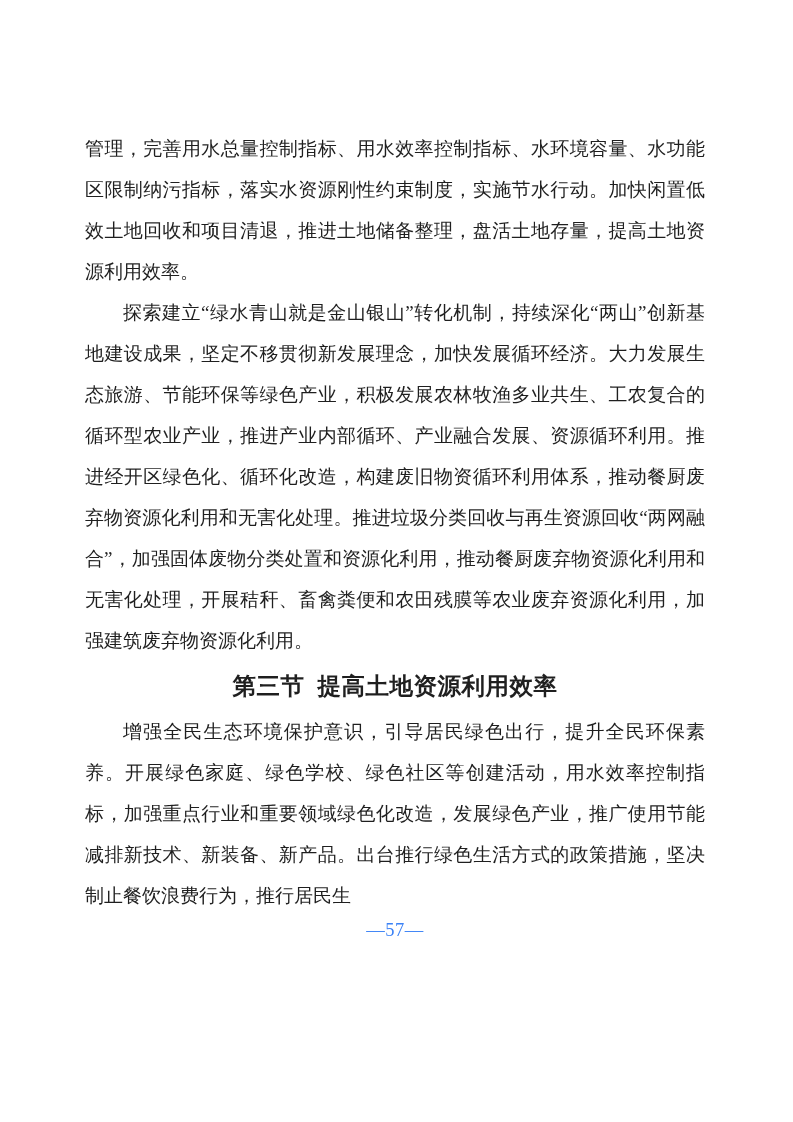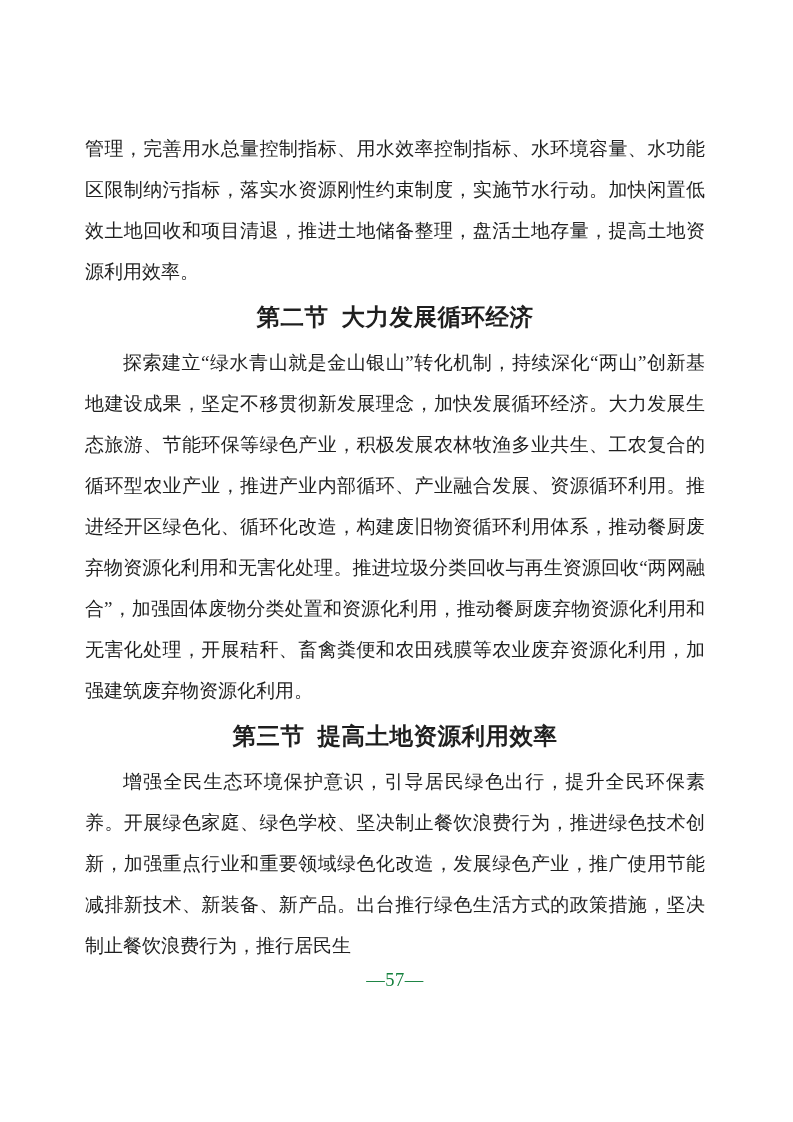--- a/index.html
+++ b/index.html
@@ -40,38 +40,35 @@
     white-space: nowrap;
   }
   .section-label {
     margin-right: 0.55em;
   }
   .page-footer {
     margin-top: 2px;
     text-align: center;
     font-size: 18.5px;
     line-height: 24px;
-    color: #15803d;
+    color: #3b82f6;
     letter-spacing: 0.5px;
   }
 </style>
 </head>
 <body>
 
 <div class="page">
 
   <p class="body-text">管理，完善用水总量控制指标、用水效率控制指标、水环境容量、水功能区限制纳污指标，落实水资源刚性约束制度，实施节水行动。加快闲置低效土地回收和项目清退，推进土地储备整理，盘活土地存量，提高土地资源利用效率。</p>
 
-  <h2 class="section-heading">
-    <span class="section-label">第二节</span><span>大力发展循环经济</span>
-  </h2>
 
   <p class="body-text indented">探索建立“绿水青山就是金山银山”转化机制，持续深化“两山”创新基地建设成果，坚定不移贯彻新发展理念，加快发展循环经济。大力发展生态旅游、节能环保等绿色产业，积极发展农林牧渔多业共生、工农复合的循环型农业产业，推进产业内部循环、产业融合发展、资源循环利用。推进经开区绿色化、循环化改造，构建废旧物资循环利用体系，推动餐厨废弃物资源化利用和无害化处理。推进垃圾分类回收与再生资源回收“两网融合”，加强固体废物分类处置和资源化利用，推动餐厨废弃物资源化利用和无害化处理，开展秸秆、畜禽粪便和农田残膜等农业废弃资源化利用，加强建筑废弃物资源化利用。</p>
 
   <h2 class="section-heading">
     <span class="section-label">第三节</span><span>提高土地资源利用效率</span>
   </h2>
 
-  <p class="body-text indented">增强全民生态环境保护意识，引导居民绿色出行，提升全民环保素养。开展绿色家庭、绿色学校、坚决制止餐饮浪费行为，推进绿色技术创新，加强重点行业和重要领域绿色化改造，发展绿色产业，推广使用节能减排新技术、新装备、新产品。出台推行绿色生活方式的政策措施，坚决制止餐饮浪费行为，推行居民生</p>
+  <p class="body-text indented">增强全民生态环境保护意识，引导居民绿色出行，提升全民环保素养。开展绿色家庭、绿色学校、绿色社区等创建活动，用水效率控制指标，加强重点行业和重要领域绿色化改造，发展绿色产业，推广使用节能减排新技术、新装备、新产品。出台推行绿色生活方式的政策措施，坚决制止餐饮浪费行为，推行居民生</p>
 
   <div class="page-footer">—57—</div>
 
 </div>
 
 </body></html>

